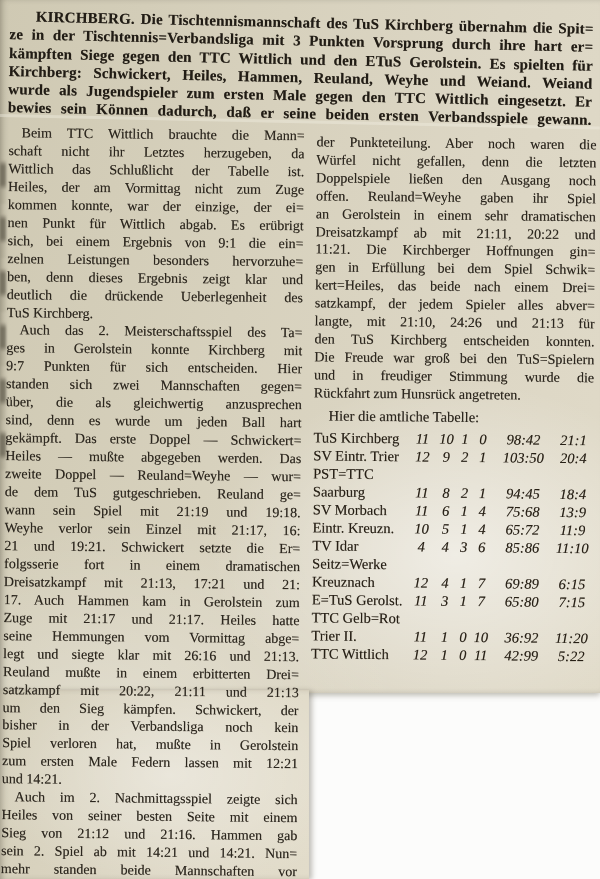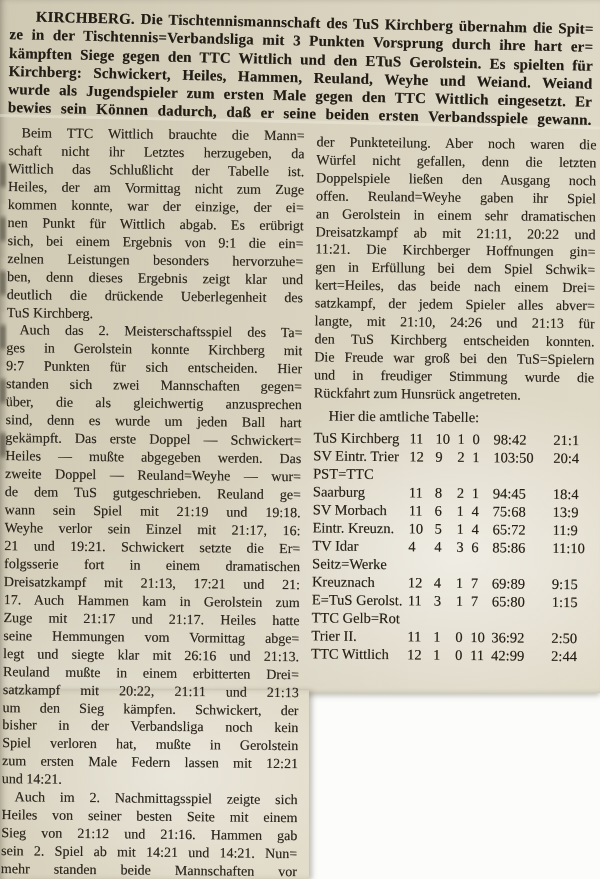--- a/index.html
+++ b/index.html
@@ -54,21 +54,21 @@
   }
   .col-left  { position:absolute; left:10px;  top:124px; width:296px; font-size:14px; line-height:17.95px; }
   .col-right { position:absolute; left:318px; top:130px; width:280px; font-size:14px; line-height:17.9px; }
   .line { text-align:justify; text-align-last:justify; overflow:hidden; }
   .par.indent .line:first-child { text-indent:13px; }
   .par.closed .line:last-child { text-align-last:left; }
   .intro { margin-top:5px; text-indent:15px; text-align-last:left; font-size:14.5px; }
   .tbl { margin-top:3px; font-size:14.5px; color:#261f15; }
   .trow { display:flex; align-items:flex-end; line-height:18px; }
   .trow .club { flex:1 1 auto; white-space:pre; }
-  .trow .c { text-align:left; flex:0 0 auto; }
+  .trow .c { text-align:center; flex:0 0 auto;font-style:italic; }
   .c.sp   { width:26px; }
   .c.s    { width:22px; }
   .c.u    { width:15px; }
   .c.n    { width:21px; }
   .c.sets { width:60px; }
   .c.pts  { width:40px; }
 </style>
 </head>
 <body>
 
@@ -217,46 +217,46 @@
         <span class="c pts">11:10</span>
       </div>
         <div class="trow">
         <span class="club">Seitz=Werke
 Kreuznach</span>
         <span class="c sp">12</span>
         <span class="c s">4</span>
         <span class="c u">1</span>
         <span class="c n">7</span>
         <span class="c sets">69:89</span>
-        <span class="c pts">9:15</span>
+        <span class="c pts">6:15</span>
       </div>
         <div class="trow">
         <span class="club">E=TuS Gerolst.</span>
         <span class="c sp">11</span>
         <span class="c s">3</span>
         <span class="c u">1</span>
         <span class="c n">7</span>
         <span class="c sets">65:80</span>
-        <span class="c pts">1:15</span>
+        <span class="c pts">7:15</span>
       </div>
         <div class="trow">
         <span class="club">TTC Gelb=Rot
 Trier II.</span>
         <span class="c sp">11</span>
         <span class="c s">1</span>
         <span class="c u">0</span>
         <span class="c n">10</span>
         <span class="c sets">36:92</span>
-        <span class="c pts">2:50</span>
+        <span class="c pts">11:20</span>
       </div>
         <div class="trow">
         <span class="club">TTC Wittlich</span>
         <span class="c sp">12</span>
         <span class="c s">1</span>
         <span class="c u">0</span>
         <span class="c n">11</span>
         <span class="c sets">42:99</span>
-        <span class="c pts">2:44</span>
+        <span class="c pts">5:22</span>
       </div>
       </div>
   </div>
 
 </div>
 
 </body></html>

